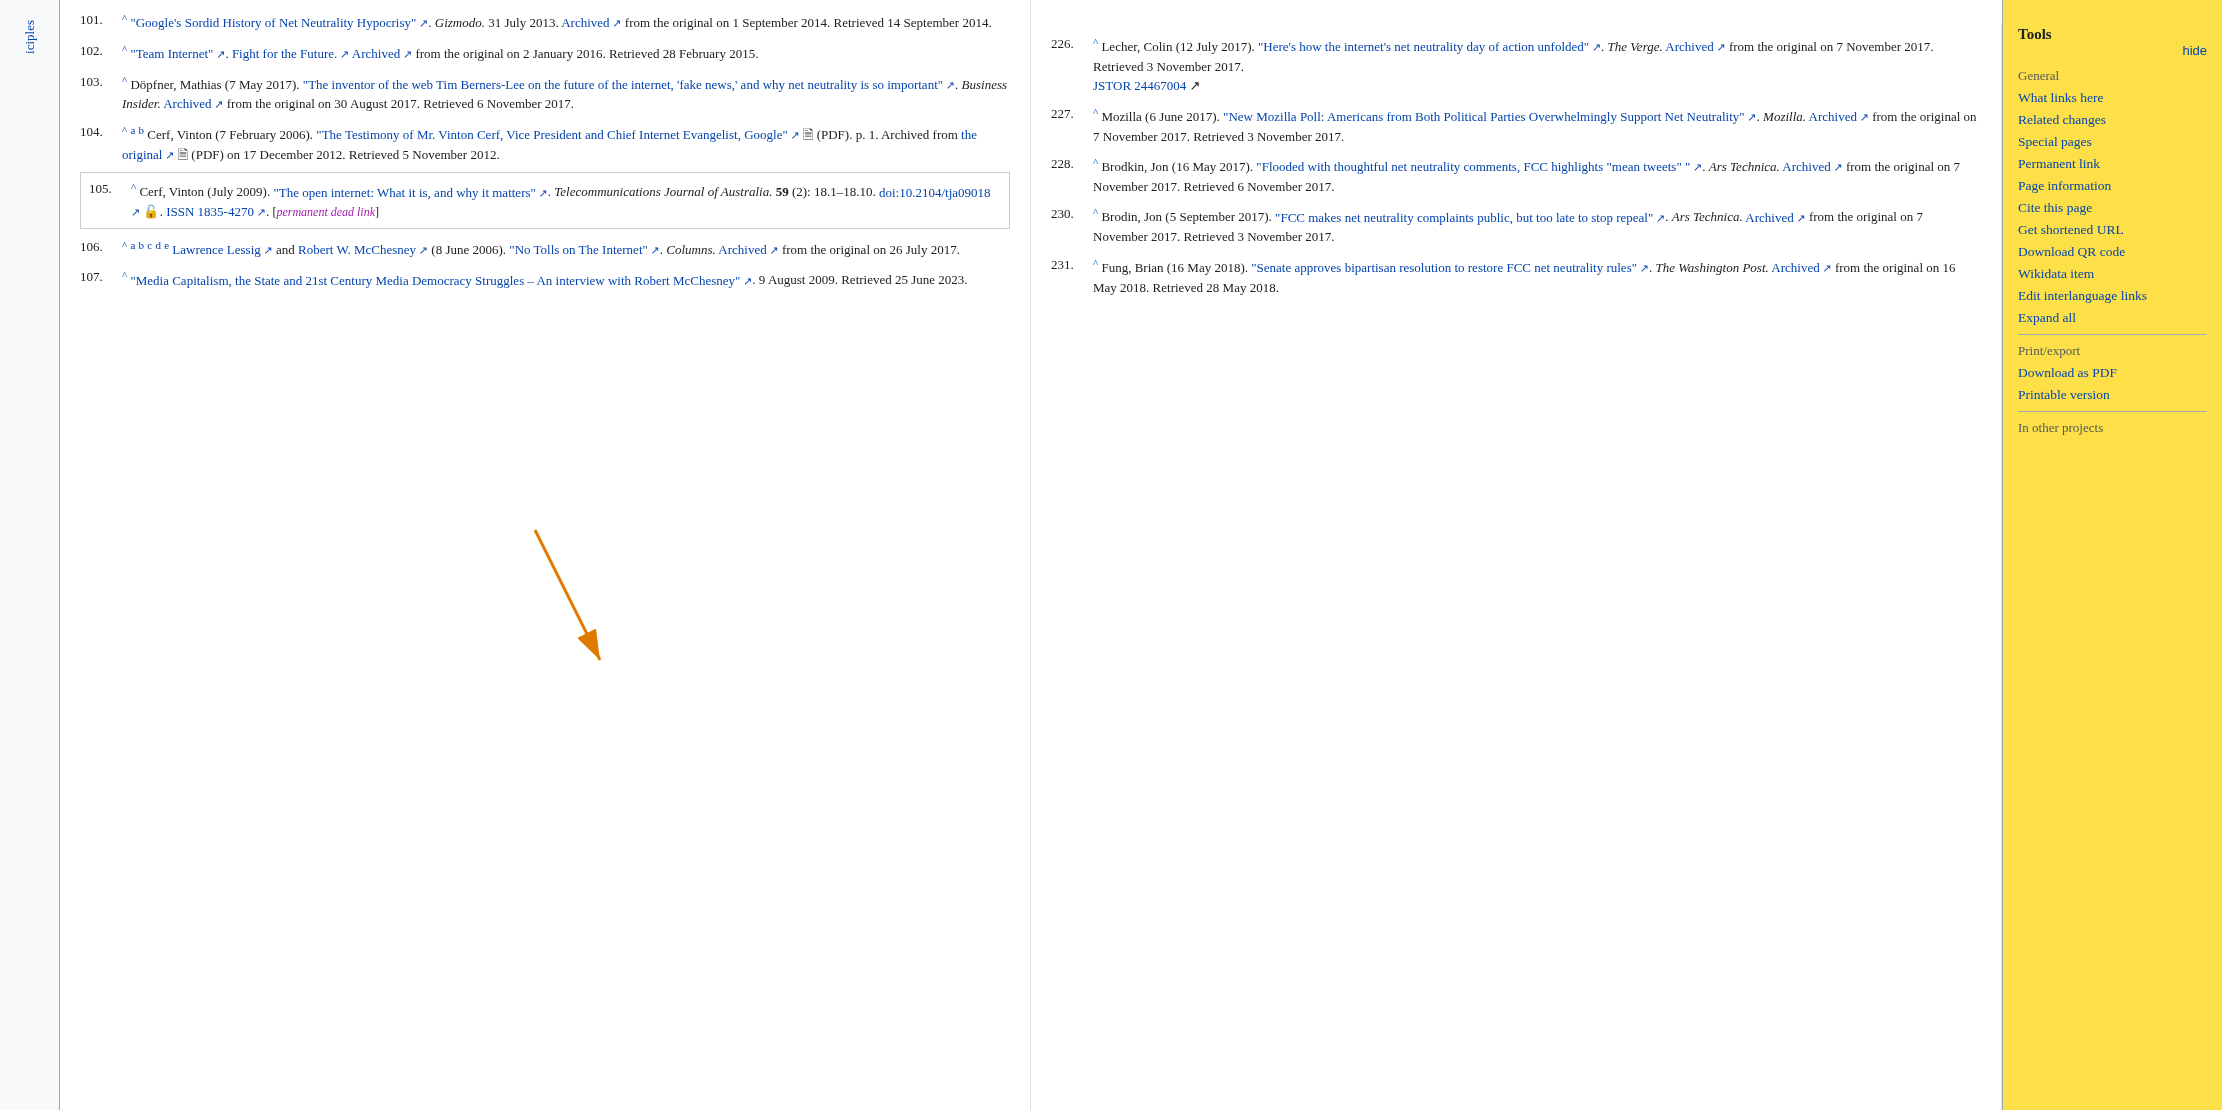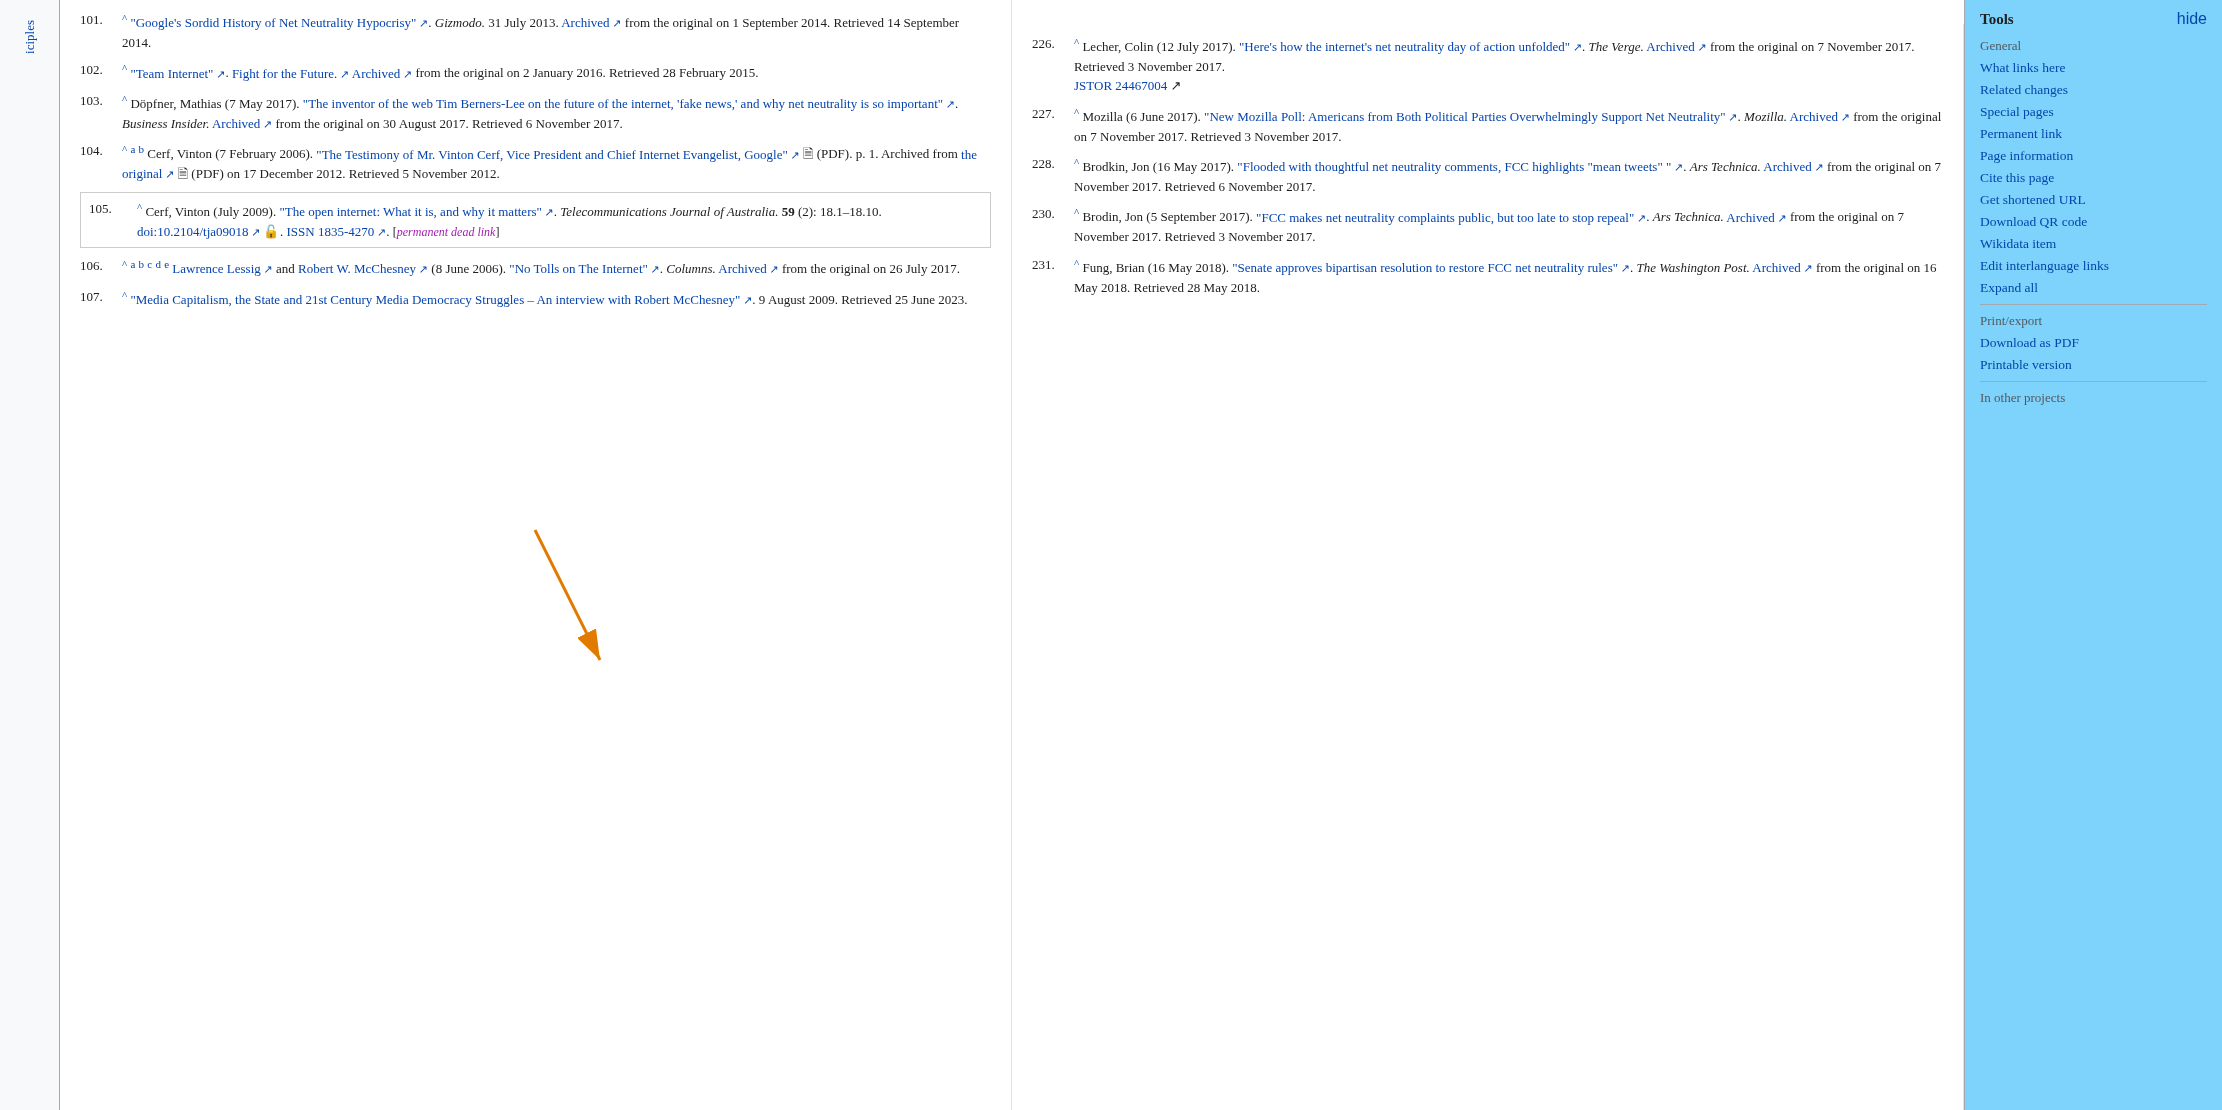--- a/index.html
+++ b/index.html
@@ -41,23 +41,23 @@
       padding: 10px 20px;
       border-right: 1px solid #e0e0e0;
     }
     .references-right {
       flex: 1;
       padding: 10px 20px;
       border-right: 1px solid #e0e0e0;
       margin-top: 24px;
     }
     .right-sidebar {
-      width: 258px;
+      width: 220px;
       padding: 10px 15px;
-      background: #7dd3fc;
+      background: #fde047;
       border-left: 1px solid #a2a9b1;
     }
     ol {
       list-style: none;
       padding: 0;
     }
     .ref-item {
       display: flex;
       margin-bottom: 8px;
       line-height: 1.5;
@@ -86,21 +86,20 @@
     .italic { font-style: italic; }
     .bold { font-weight: bold; }
 
     
     .highlighted-row {
       background: #fff;
       border: 1px solid #ccc;
       padding: 6px 8px;
       margin-bottom: 8px;
       position: relative;
-      gap: 6px;
     }
 
     .permanent-dead-link {
       font-style: italic;
       color: #a21caf;
       font-size: 12px;
     }
 
     .dead-link-bracket {
       font-size: 12px;
@@ -113,26 +112,27 @@
       align-items: center;
       justify-content: space-between;
       margin-bottom: 10px;
     }
     .tools-title {
       font-size: 15px;
       font-weight: bold;
       color: #202122;
     }
     .hide-btn {
-      font-size: 16px;
+      font-size: 13px;
       color: #0645ad;
       cursor: pointer;
       background: none;
       border: none;
       padding: 0;
+      margin-top: 33px;
     }
     .tools-section-title {
       font-size: 13px;
       color: #54595d;
       margin-bottom: 6px;
     }
     .tools-link {
       display: block;
       font-size: 13.5px;
       color: #0645ad;

